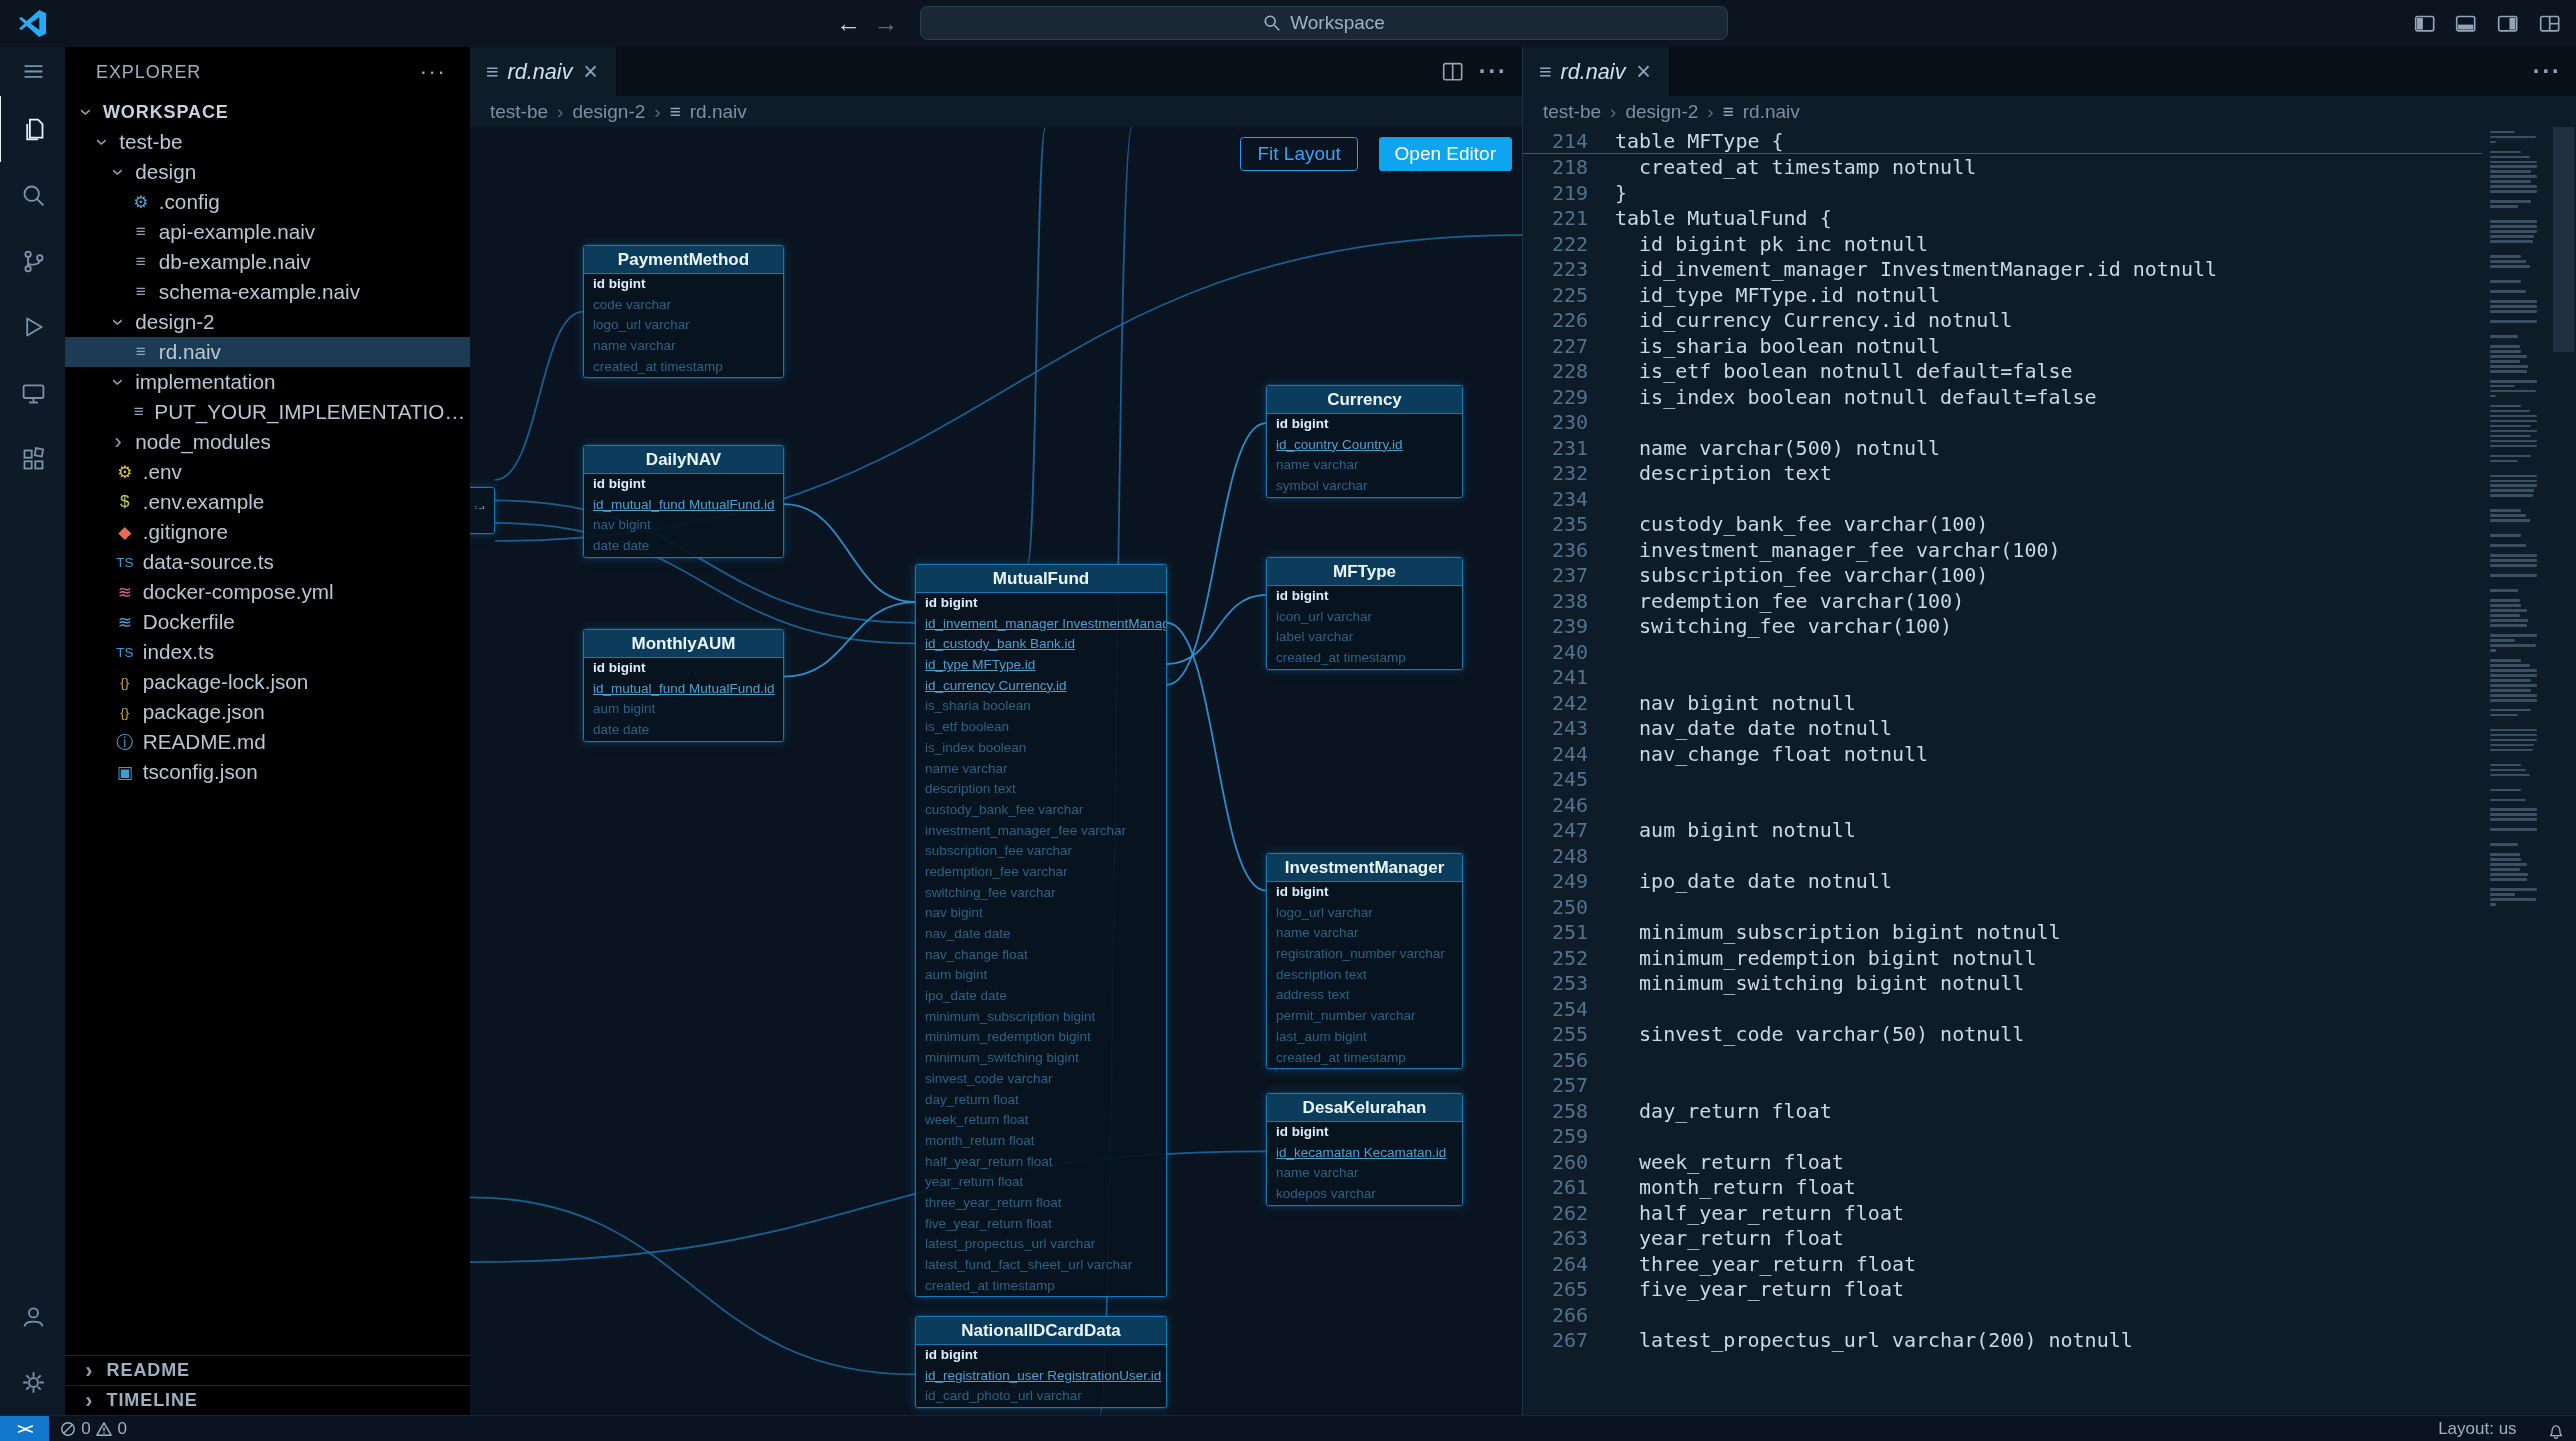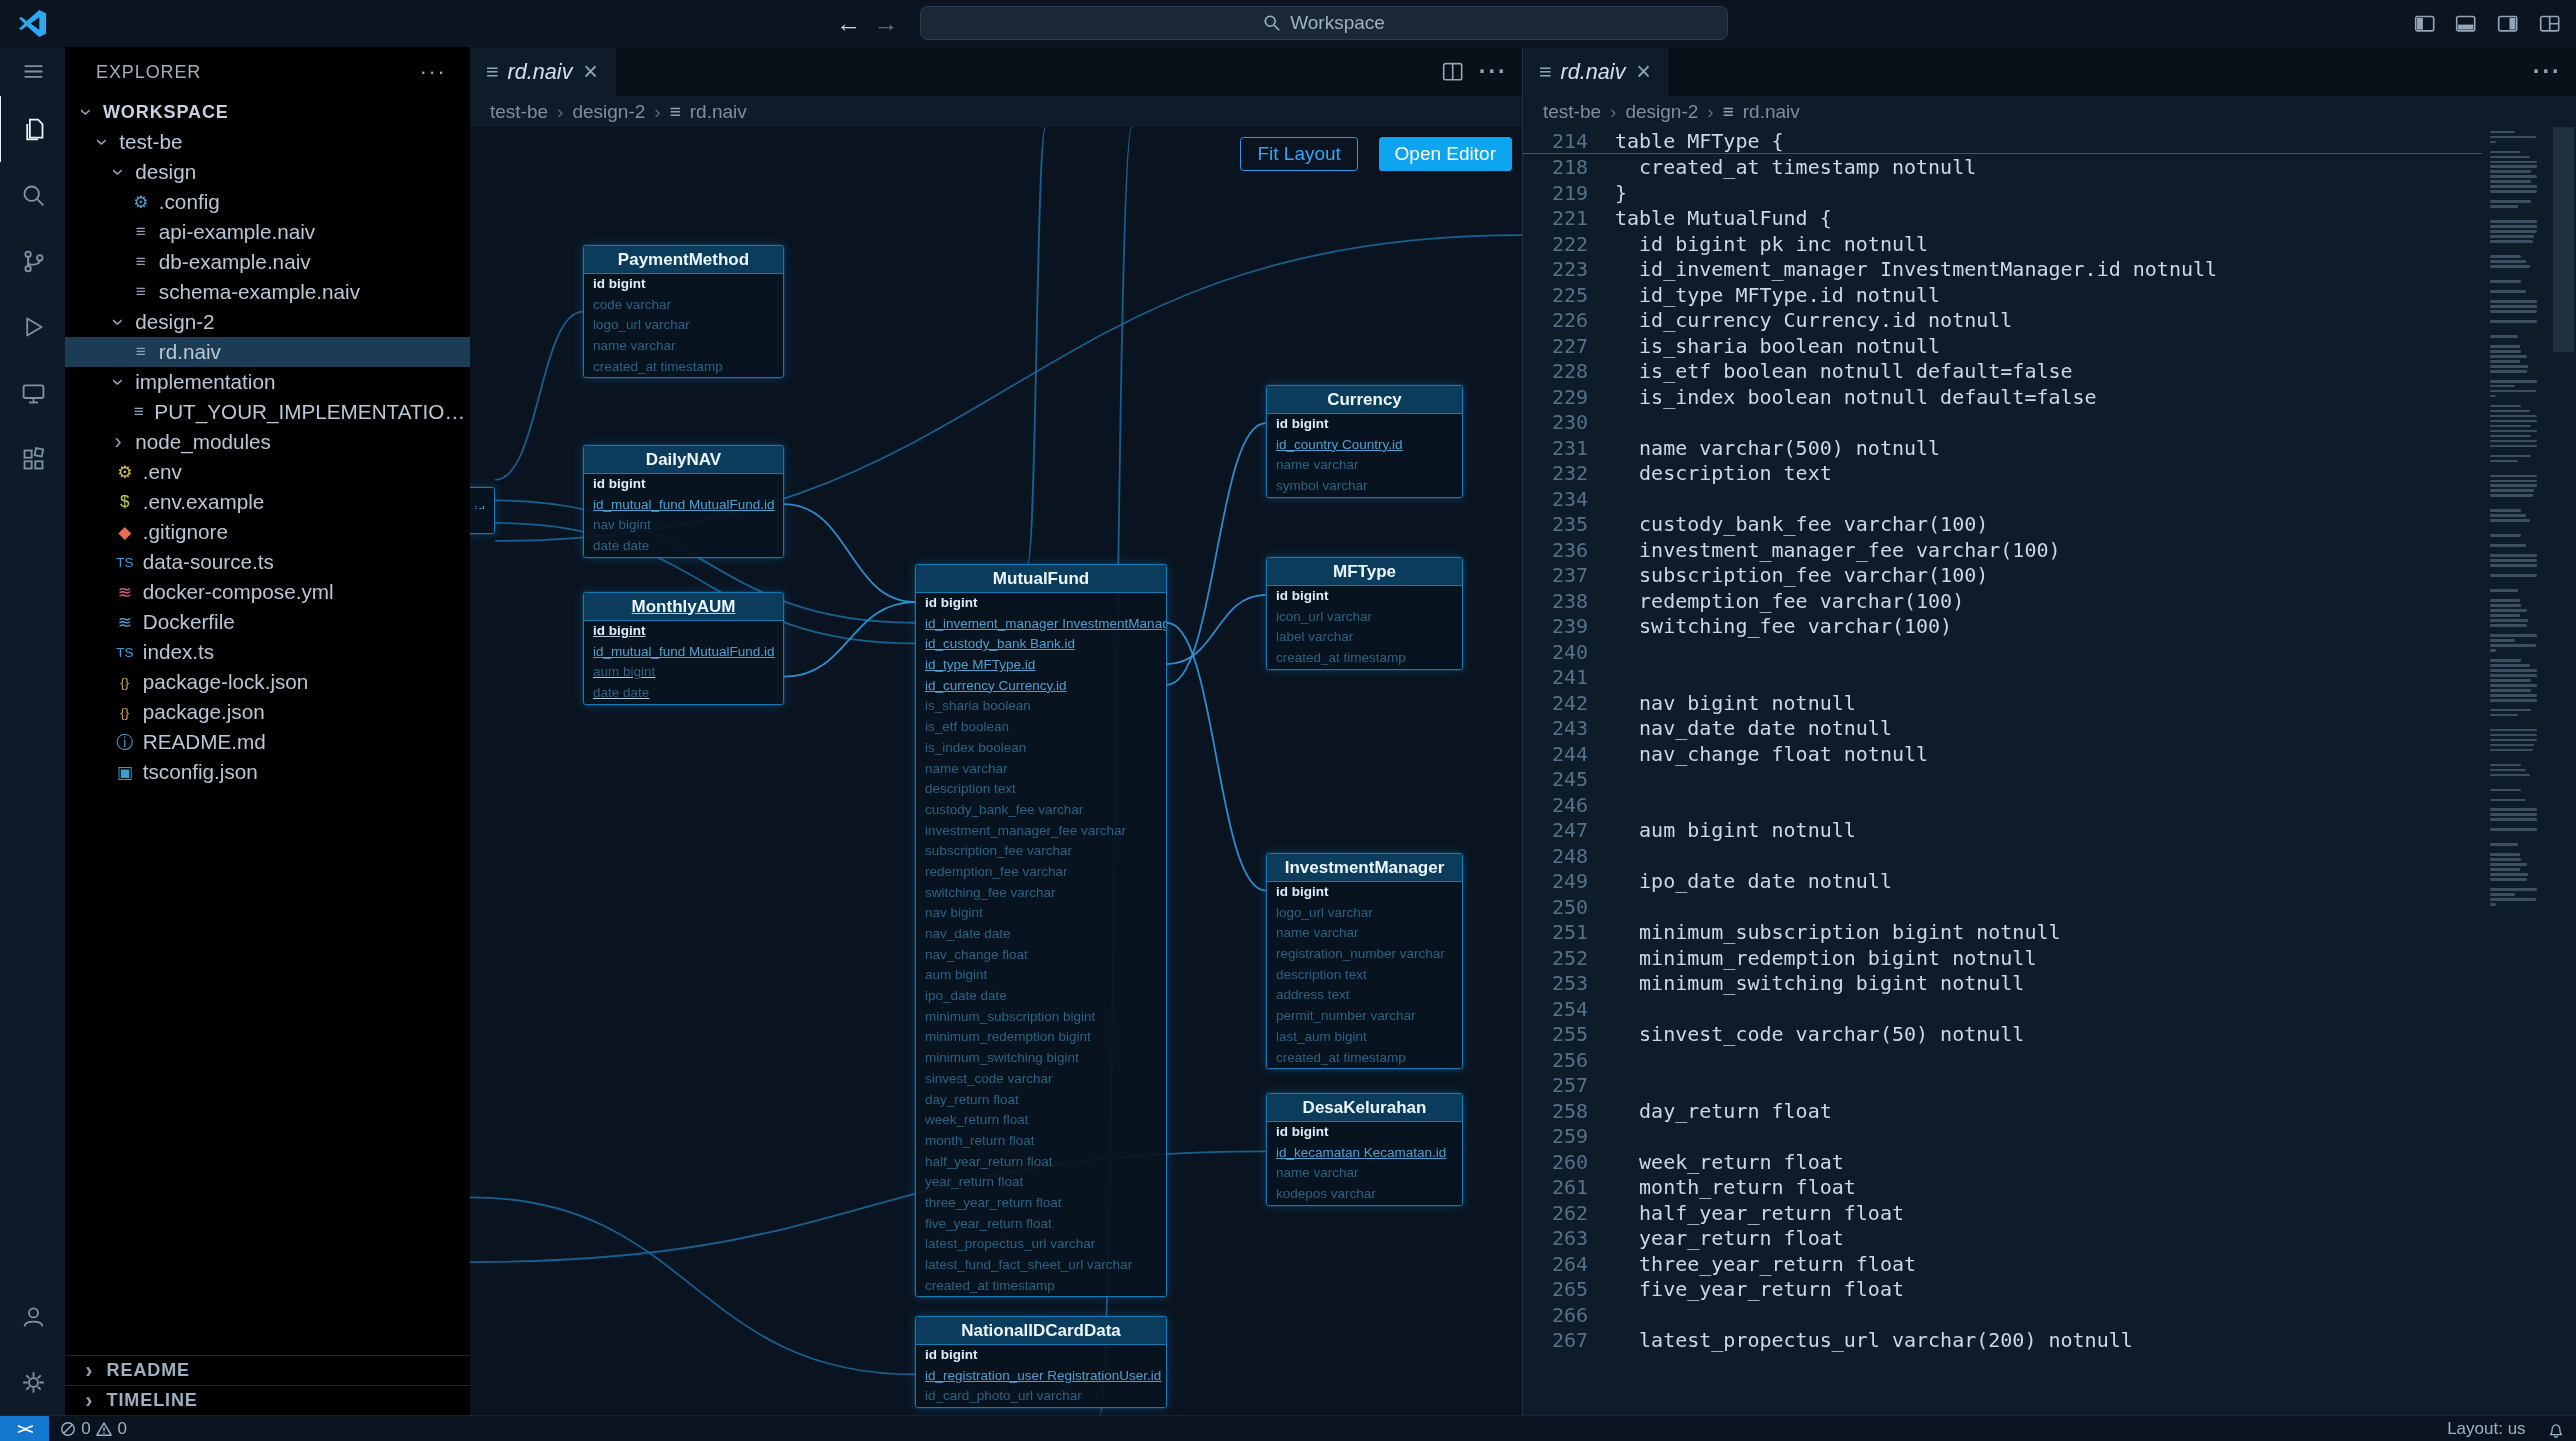--- a/index.html
+++ b/index.html
@@ -81,21 +81,21 @@
   .ct { padding-left:27px; color:#ccd9e4; white-space:pre; }
   .minimap { position:absolute; top:3.6px; right:34px; width:56px; bottom:0; overflow:hidden; }
   .mm-bar { height:2.7px; margin:0 0 2.3px 3.6px; background:rgba(170,200,225,.30); border-radius:0.9px; }
   .vscrollbar { position:absolute; top:0; right:0; width:27px; bottom:0; }
   .vthumb { position:absolute; top:0; right:1.8px; width:21.6px; height:225px; background:rgba(120,145,170,.18); }
 
   
   .statusbar { height:27px; flex:0 0 27px; background:#0a1421; border-top:0.9px solid #152433; display:flex; align-items:center; font-size:17px; color:#9fb0c0; }
   .remote-badge { width:49px; height:100%; background:#1277cd; color:#fff; display:flex; align-items:center; justify-content:center; font-size:15.3px; font-weight:bold; letter-spacing:-1.8px; }
   .sb-group { display:flex; align-items:center; gap:5.4px; padding:0 10.8px; height:100%; }
-  .sb-right { margin-left:auto; display:flex; align-items:center; }
+  .sb-right { margin-left:auto; display:flex; align-items:flex-end;gap:9px; }
   svg.ic { display:block; }
 </style>
 </head>
 <body>
 
 <div class="app">
 
   <header class="titlebar">
     <div class="tb-logo">
       <svg class="ic" width="31" height="31" viewBox="0 0 32 32">
@@ -363,21 +363,21 @@
               <div class="db-row">name varchar</div>
               <div class="db-row">created_at timestamp</div>
             </div>
             <div class="db-table" style="left: 113px; top: 318px; width: 201px;">
               <div class="db-head">DailyNAV</div>
               <div class="db-row pk">id bigint</div>
               <div class="db-row fk">id_mutual_fund MutualFund.id</div>
               <div class="db-row">nav bigint</div>
               <div class="db-row">date date</div>
             </div>
-            <div class="db-table" style="left: 113px; top: 465px; width: 201px; text-decoration: underline;">
+            <div class="db-table" style="left: 113px; top: 502px; width: 201px;">
               <div class="db-head">MonthlyAUM</div>
               <div class="db-row pk">id bigint</div>
               <div class="db-row fk">id_mutual_fund MutualFund.id</div>
               <div class="db-row">aum bigint</div>
               <div class="db-row">date date</div>
             </div>
             <div class="db-table" style="left: 445px; top: 437px; width: 252px;">
               <div class="db-head">MutualFund</div>
               <div class="db-row pk">id bigint</div>
               <div class="db-row fk">id_invement_manager InvestmentManager.id</div>

